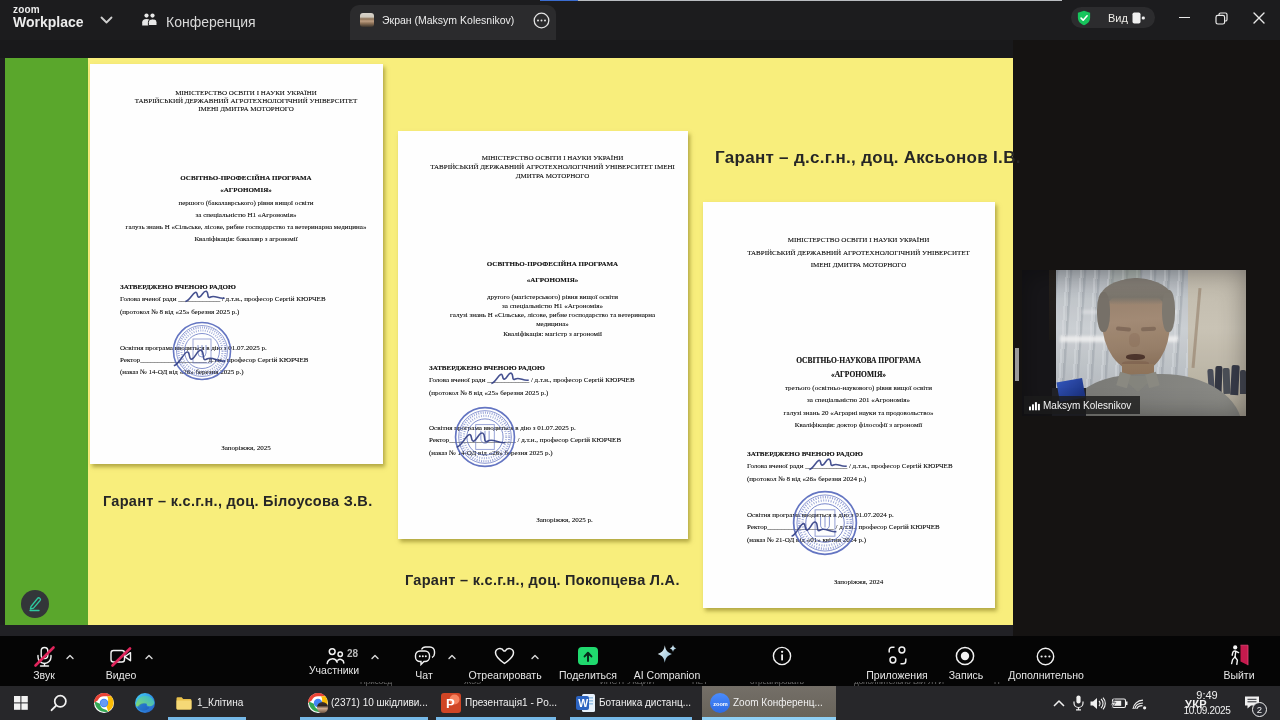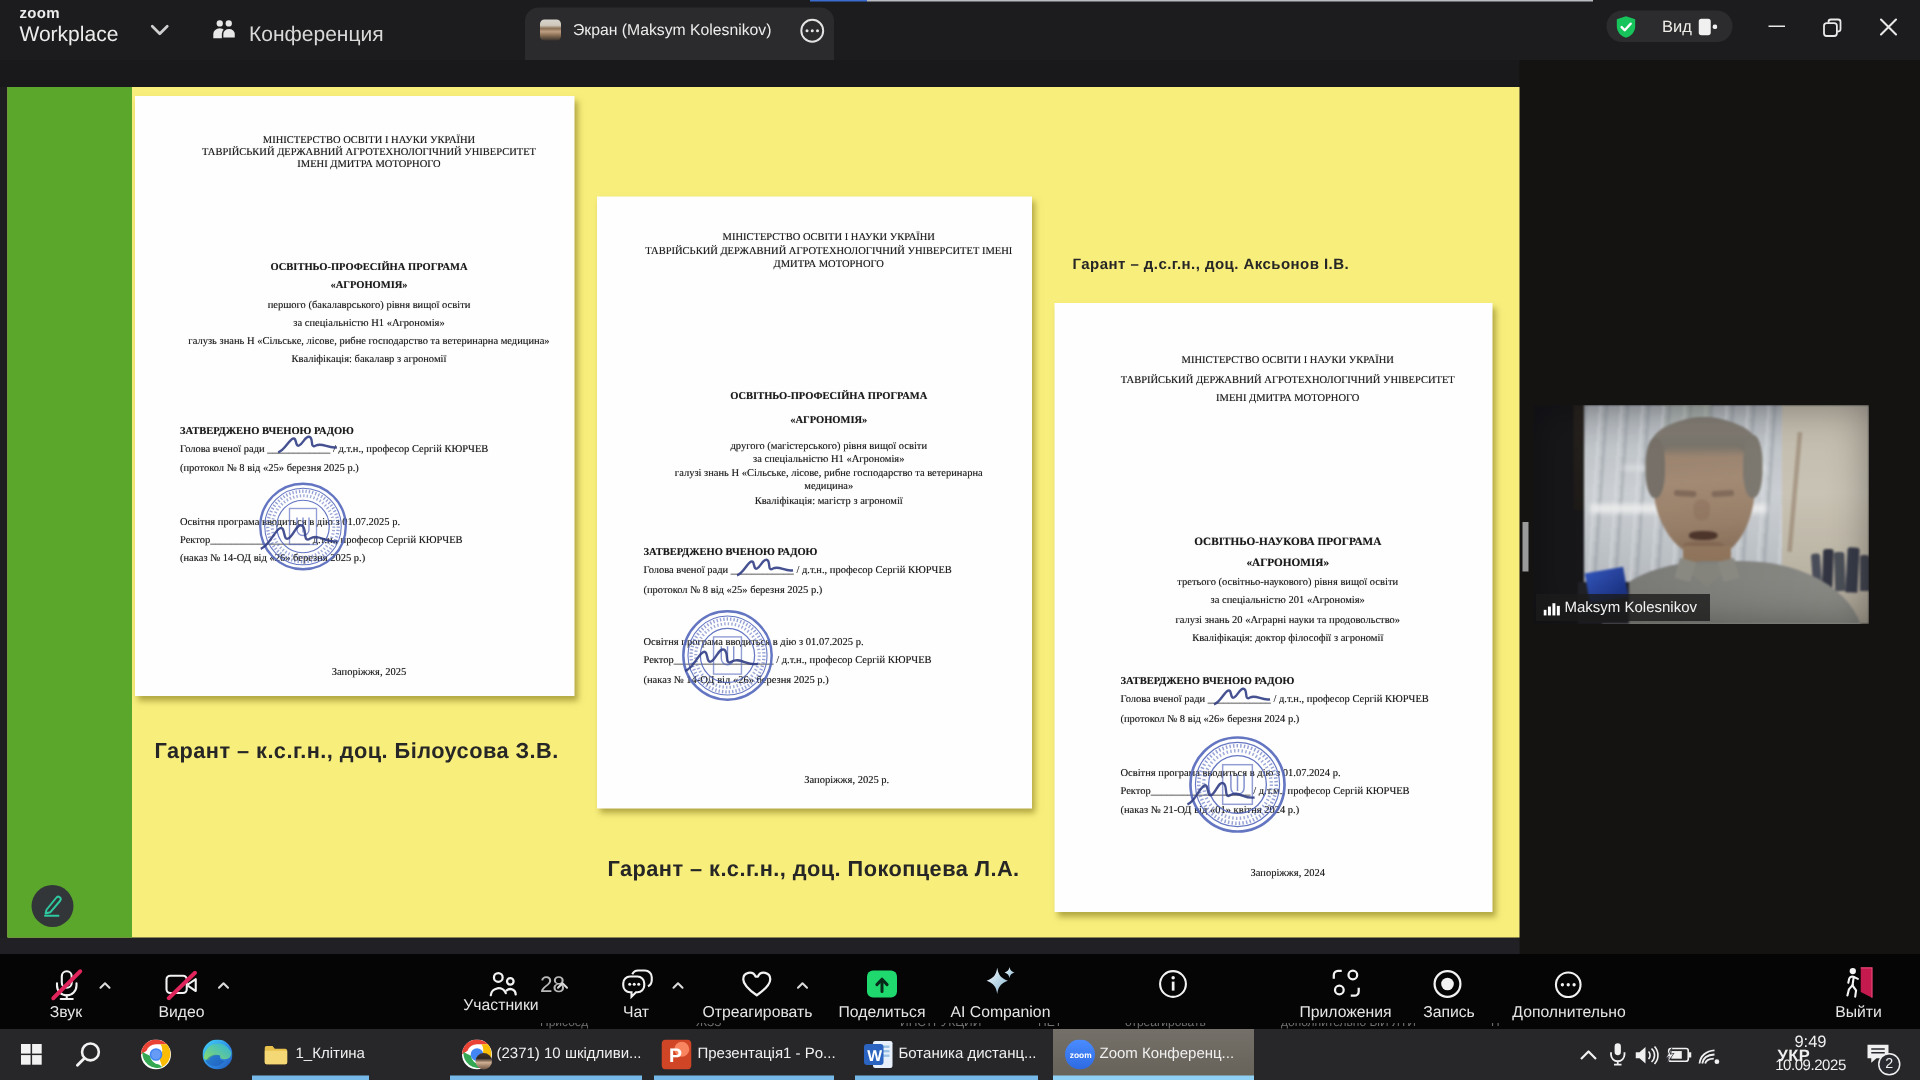--- a/index.html
+++ b/index.html
@@ -33,21 +33,21 @@
   .underline { position:absolute; top:717px; height:3px; background:#76b9e8; }
 </style>
 </head>
 <body>
 
   <div id="titlebar"></div>
   <div id="topline-blue"></div>
   <div id="topline-gray"></div>
 
   <div class="abs tb-txt" style="left:13px;top:4px;font-size:10px;font-weight:bold;letter-spacing:0.2px;">zoom</div>
-  <div class="abs tb-txt" style="left:13px;top:14px;font-size:14px;font-weight:normal;">Workplace</div>
+  <div class="abs tb-txt" style="left:13px;top:14px;font-size:14px;font-weight:bold;">Workplace</div>
   <svg class="abs" style="left:100px;top:16px;" width="13" height="9" viewBox="0 0 13 9">
     <path d="M1.5 1.5 L6.5 6.5 L11.5 1.5" stroke="#cfcfcf" stroke-width="1.8" fill="none" stroke-linecap="round" stroke-linejoin="round"></path>
   </svg>
 
   <svg class="abs" style="left:141px;top:12px;" width="17" height="16" viewBox="0 0 17 16">
     <g fill="#e8e8e8">
       <circle cx="5.5" cy="3.6" r="2.1"></circle>
       <circle cx="11.5" cy="3.6" r="2.1"></circle>
       <path d="M1.2 10.5 a4.3 3.6 0 0 1 8.6 0 v3 h-8.6 z"></path>
       <path d="M7.4 10.5 a4.3 3.6 0 0 1 8.6 0 v3 h-8.6 z" stroke="#1c1c1e" stroke-width="1"></path>
@@ -153,21 +153,21 @@
       <div class="dll" style="left:44px;top:273px;font-size:7px;">(протокол № 8 від «26» березня 2024 р.)</div>
       <div class="dll" style="left:44px;top:309px;font-size:7px;">Освітня програма вводиться в дію з 01.07.2024 р.</div>
       <div class="dll" style="left:44px;top:321px;font-size:7px;">Ректор___________________ / д.т.м., професор Сергій КЮРЧЕВ</div>
       <div class="dll" style="left:44px;top:334px;font-size:7px;">(наказ № 21-ОД від «01» квітня 2024 р.)</div>
       <div class="dl" style="font-size:7px;top:376px;">Запоріжжя, 2024</div>
     </div>
   </div>
 
   <div class="garant" style="left:103px;top:493px;font-size:14.5px;letter-spacing:0.3px;">Гарант – к.с.г.н., доц. Білоусова З.В.</div>
   <div class="garant" style="left:405px;top:572px;font-size:14.5px;letter-spacing:0.3px;">Гарант – к.с.г.н., доц. Покопцева Л.А.</div>
-  <div class="garant" style="left:715px;top:171px;font-size:10px;letter-spacing:0.3px;">Гарант – д.с.г.н., доц. Аксьонов І.В.</div>
+  <div class="garant" style="left:715px;top:148px;font-size:17px;letter-spacing:0.3px;">Гарант – д.с.г.н., доц. Аксьонов І.В.</div>
 
   <svg class="abs" style="left:172px;top:321px;" width="60" height="60" viewBox="0 0 60 60">
     <g fill="none" stroke="#5467bc" opacity="0.9">
       <circle cx="30" cy="30" r="28.5" stroke-width="1.6"></circle>
       <circle cx="30" cy="30" r="25.5" stroke-width="0.7"></circle>
       <circle cx="30" cy="30" r="17.5" stroke-width="0.8"></circle>
       <circle cx="30" cy="30" r="23.5" stroke-width="2.2" stroke-dasharray="0.9,1.3" opacity="0.68"></circle>
       <circle cx="30" cy="30" r="20.5" stroke-width="2" stroke-dasharray="0.9,1.4" opacity="0.62"></circle>
       <rect x="21" y="18" width="18" height="24" stroke-width="0.9" opacity="0.7"></rect>
       <path d="M26 24 v8 a4 4 0 0 0 8 0 v-8 M30 24 v10" stroke-width="0.9" opacity="0.8"></path>
@@ -316,21 +316,21 @@
   <div class="zlab" style="left:96px;top:669px;width:50px;">Видео</div>
 
   <svg class="abs" style="left:326px;top:647px;" width="19" height="18" viewBox="0 0 19 18">
     <g stroke="#f2f2f2" fill="none" stroke-width="1.5">
       <circle cx="6.2" cy="4.6" r="2.9"></circle>
       <path d="M1.2 16.5 a5.2 5.2 0 0 1 10 -1.4" stroke-linecap="round"></path>
       <circle cx="14.2" cy="7.2" r="2.2"></circle>
       <path d="M11.8 13.3 a3.6 3.6 0 0 1 6 2.7" stroke-linecap="round"></path>
     </g>
   </svg>
-  <div class="abs" style="left:360px;top:648px;font-size:15px;color:#b9b9b9;">28</div>
+  <div class="abs" style="left:347px;top:648px;font-size:10px;color:#b9b9b9;font-weight:bold;">28</div>
   <svg class="chev" style="left:371px;top:653px;" viewBox="0 0 8 8">
     <path d="M1 5.5 L4 2.5 L7 5.5" stroke="#d9d9d9" stroke-width="1.4" fill="none" stroke-linecap="round" stroke-linejoin="round"></path>
   </svg>
   <div class="zlab" style="left:308px;top:664px;width:52px;">Участники</div>
 
   <svg class="abs" style="left:414px;top:646px;" width="22" height="20" viewBox="0 0 22 20">
     <g stroke="#f2f2f2" fill="none" stroke-width="1.4">
       <path d="M7.5 3.5 a4.5 4.5 0 0 1 4.5 -2.5 h4 a4.5 4.5 0 0 1 4.5 4.5 v2 a4.5 4.5 0 0 1 -2.5 4"></path>
       <path d="M1.5 9.5 a4.5 4.5 0 0 1 4.5 -4.5 h5 a4.5 4.5 0 0 1 4.5 4.5 v1.5 a4.5 4.5 0 0 1 -4.5 4.5 h-1 l-3 3 v-3 h-1 a4.5 4.5 0 0 1 -4.5 -4.5 z"></path>
     </g>

